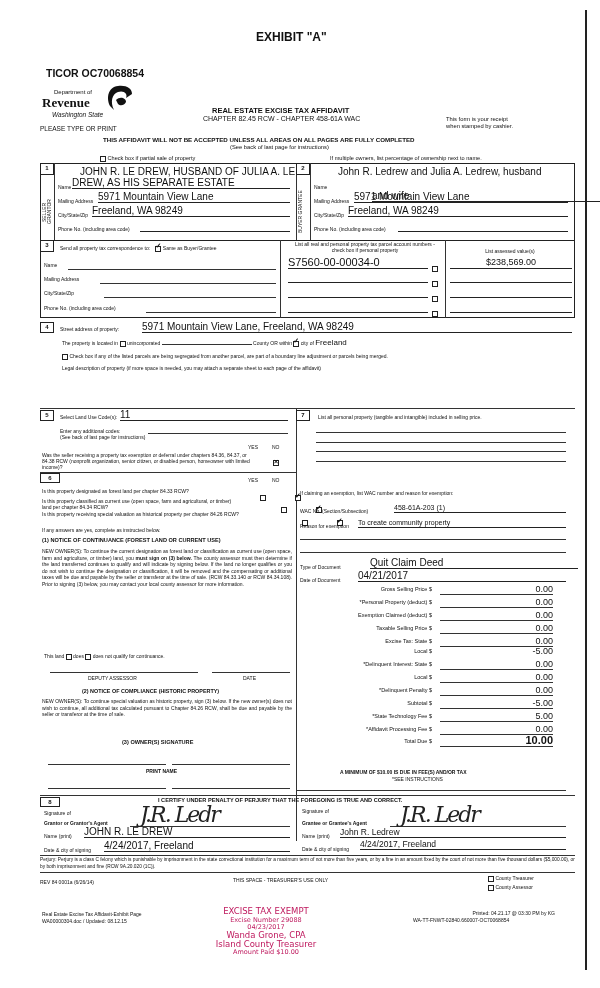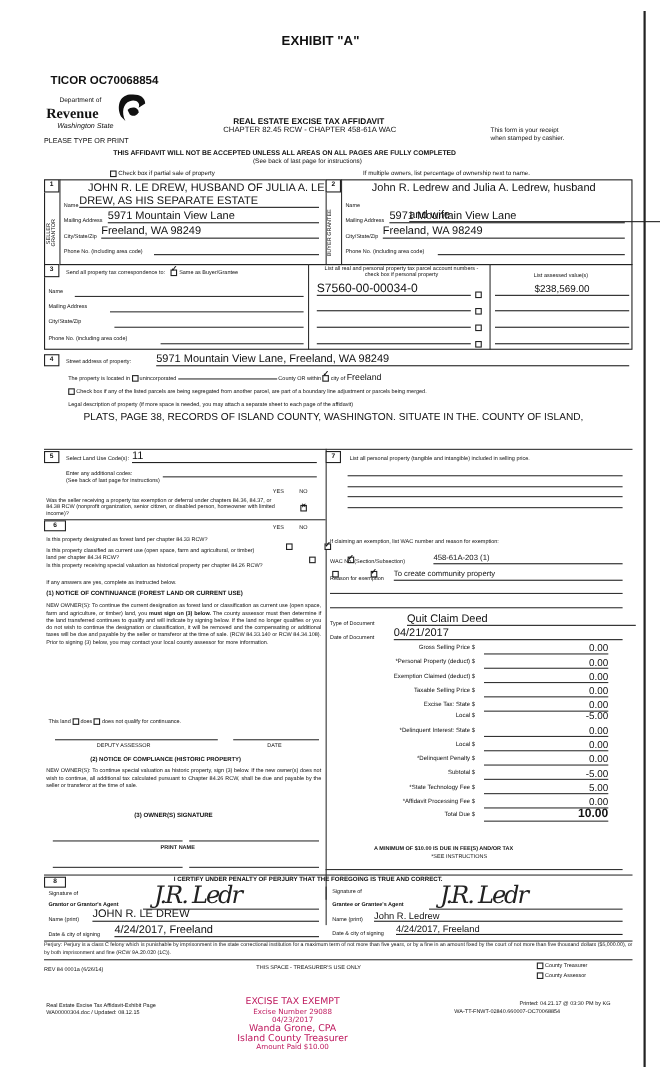--- a/index.html
+++ b/index.html
@@ -152,21 +152,20 @@
   <span class="cb checked"></span>
   <span>city of</span>
   <span style="font-size:8px;">Freeland</span>
 </div>
 <div class="abs tiny" style="left:62px;top:353px;white-space:nowrap;">
   <span class="cb"></span>
   <span>Check box if any of the listed parcels are being segregated from another parcel, are part of a boundary line adjustment or parcels being merged.</span>
 </div>
 <div class="abs tiny" style="left:62px;top:365px;white-space:nowrap;">Legal description of property (if more space is needed, you may attach a separate sheet to each page of the affidavit)</div>
 <div class="abs" style="left:76px;top:374px;font-size:9.2px;line-height:11px;white-space:nowrap;">
-  <div>PLATS, PAGE 38, RECORDS OF ISLAND COUNTY, WASHINGTON. SITUATE IN THE. COUNTY OF ISLAND,</div>
 </div>
 <div class="line" style="left:40px;top:408px;width:535px;"></div>
 
 
 <div class="numbox" style="left:40px;top:410px;width:14px;height:11px;">5</div>
 <div class="vline" style="left:296px;top:408px;height:410px;"></div>
 <div class="abs tiny" style="left:60px;top:414px;">Select Land Use Code(s):</div>
 <div class="abs fill uline" style="left:120px;top:409px;width:168px;">11</div>
 <div class="abs tiny" style="left:60px;top:428px;">Enter any additional codes:</div>
 <div class="line" style="left:148px;top:433px;width:140px;"></div>

